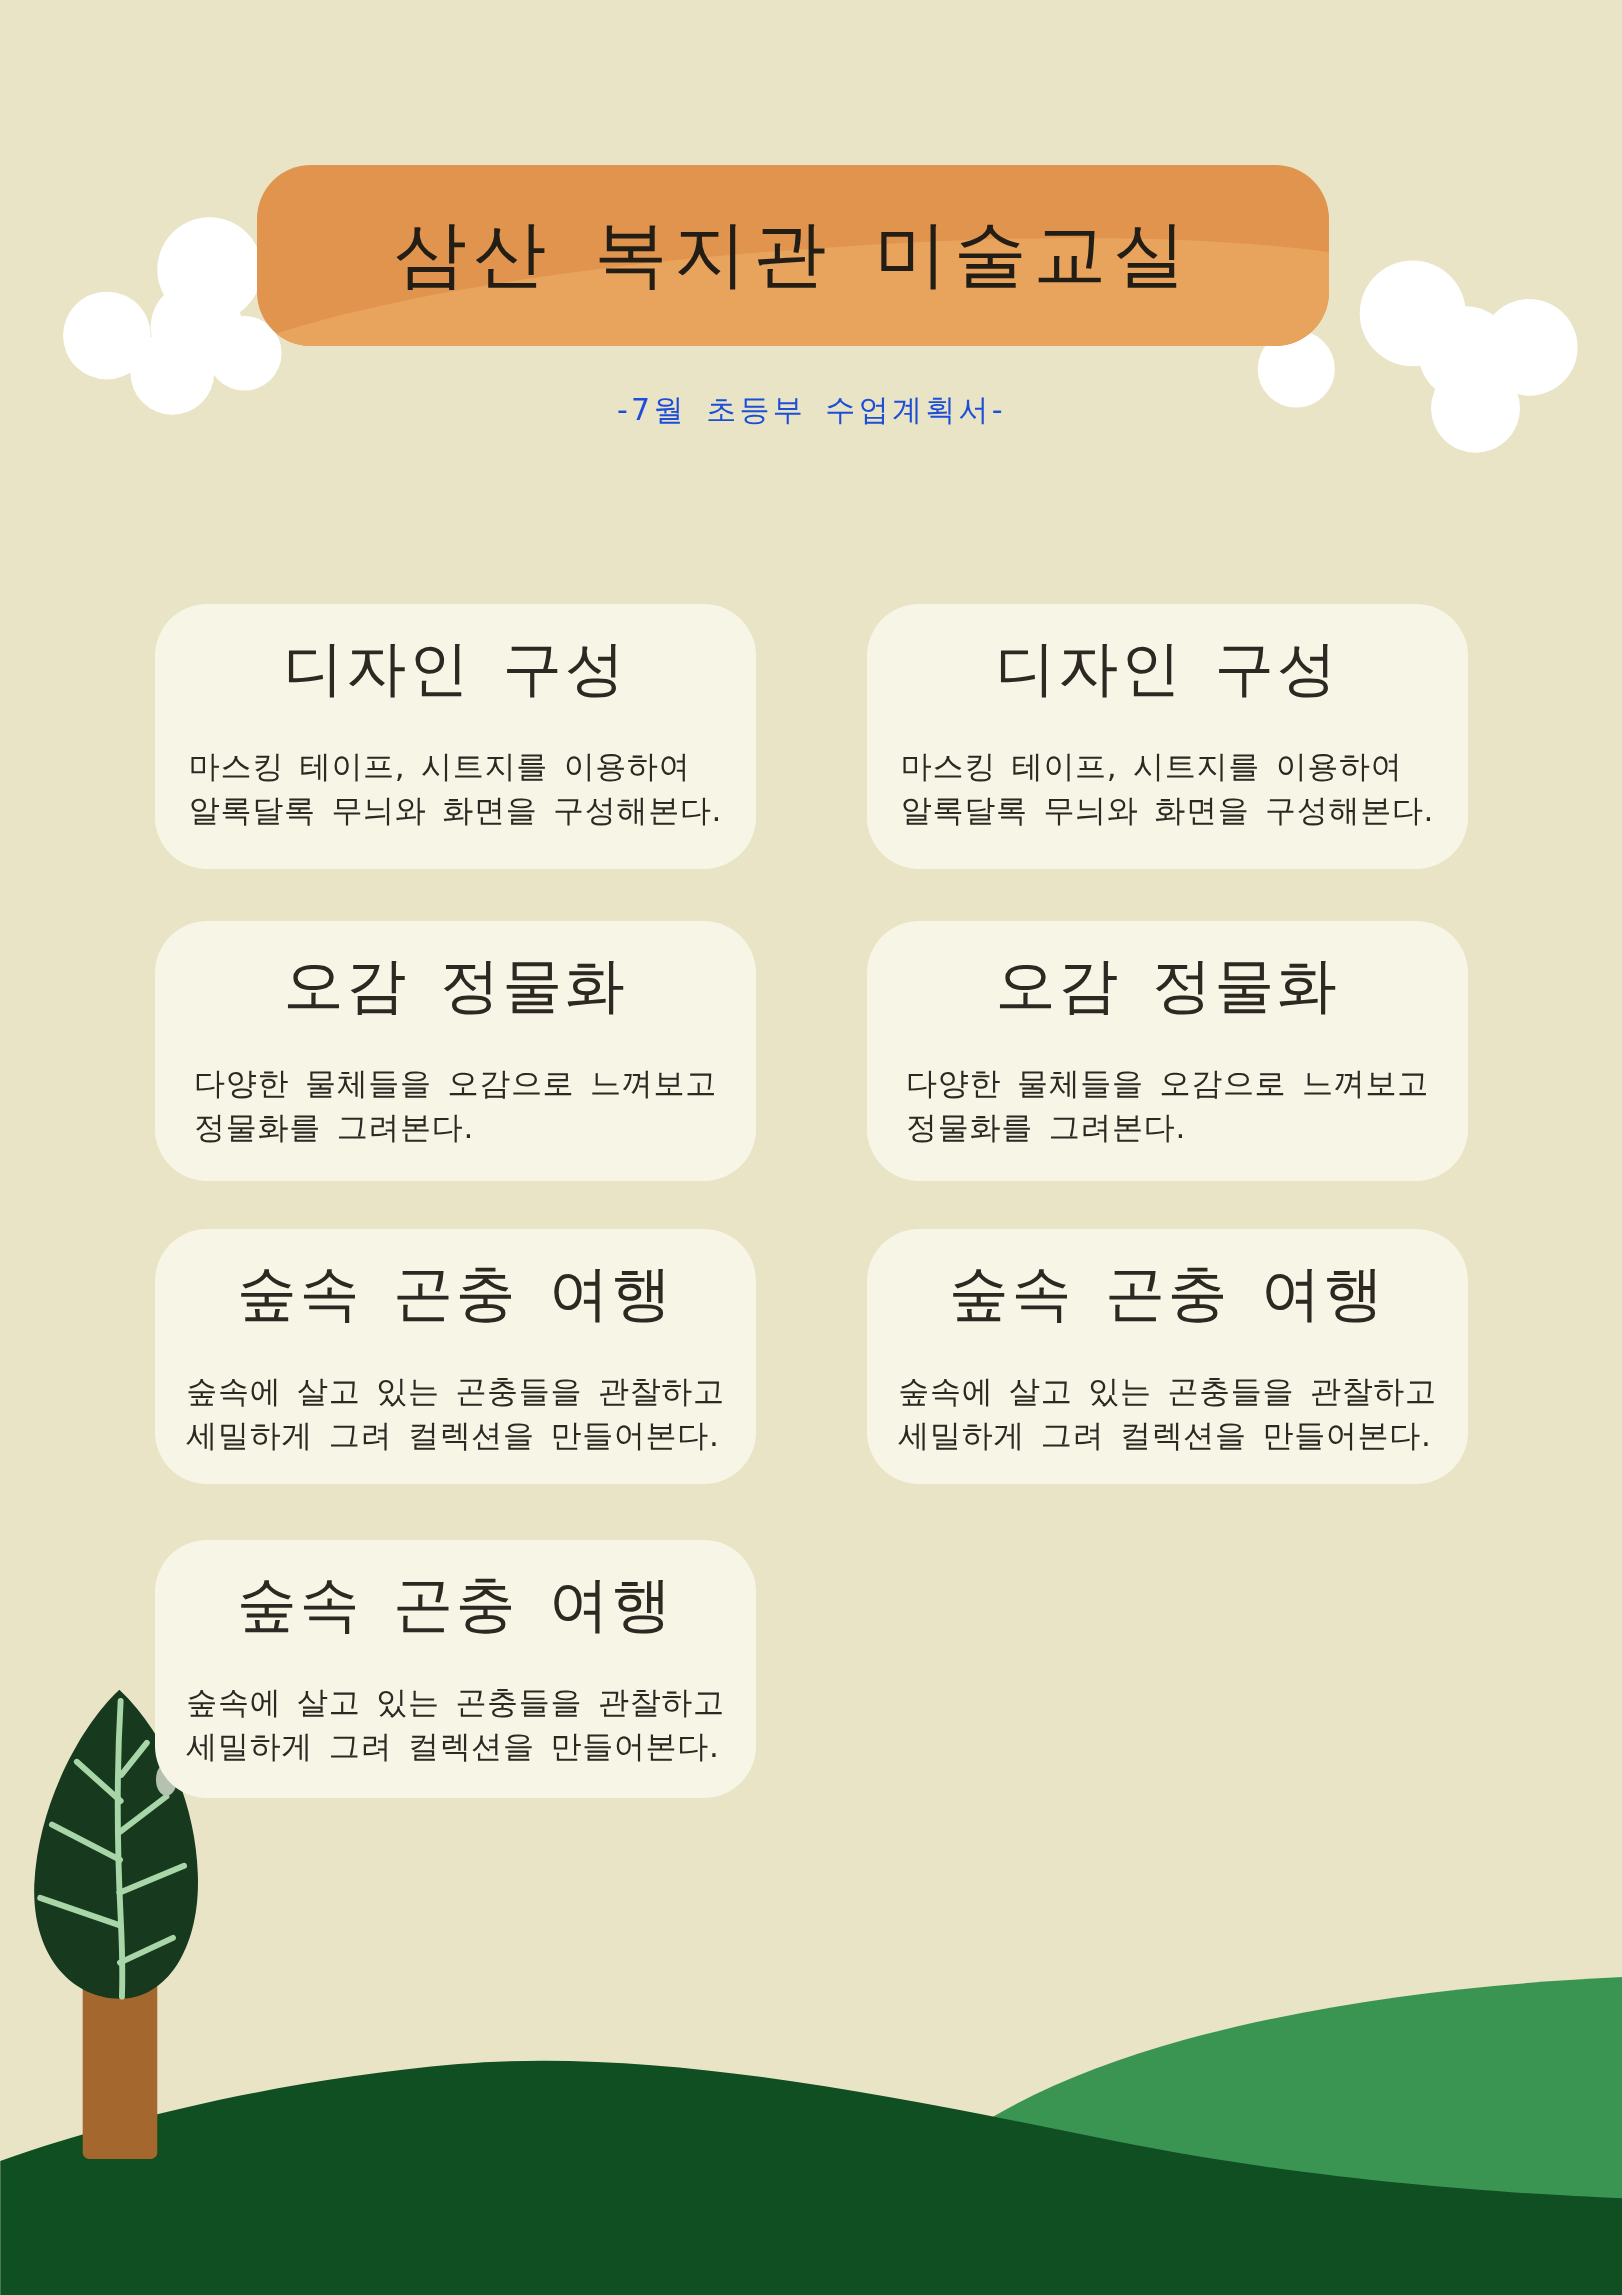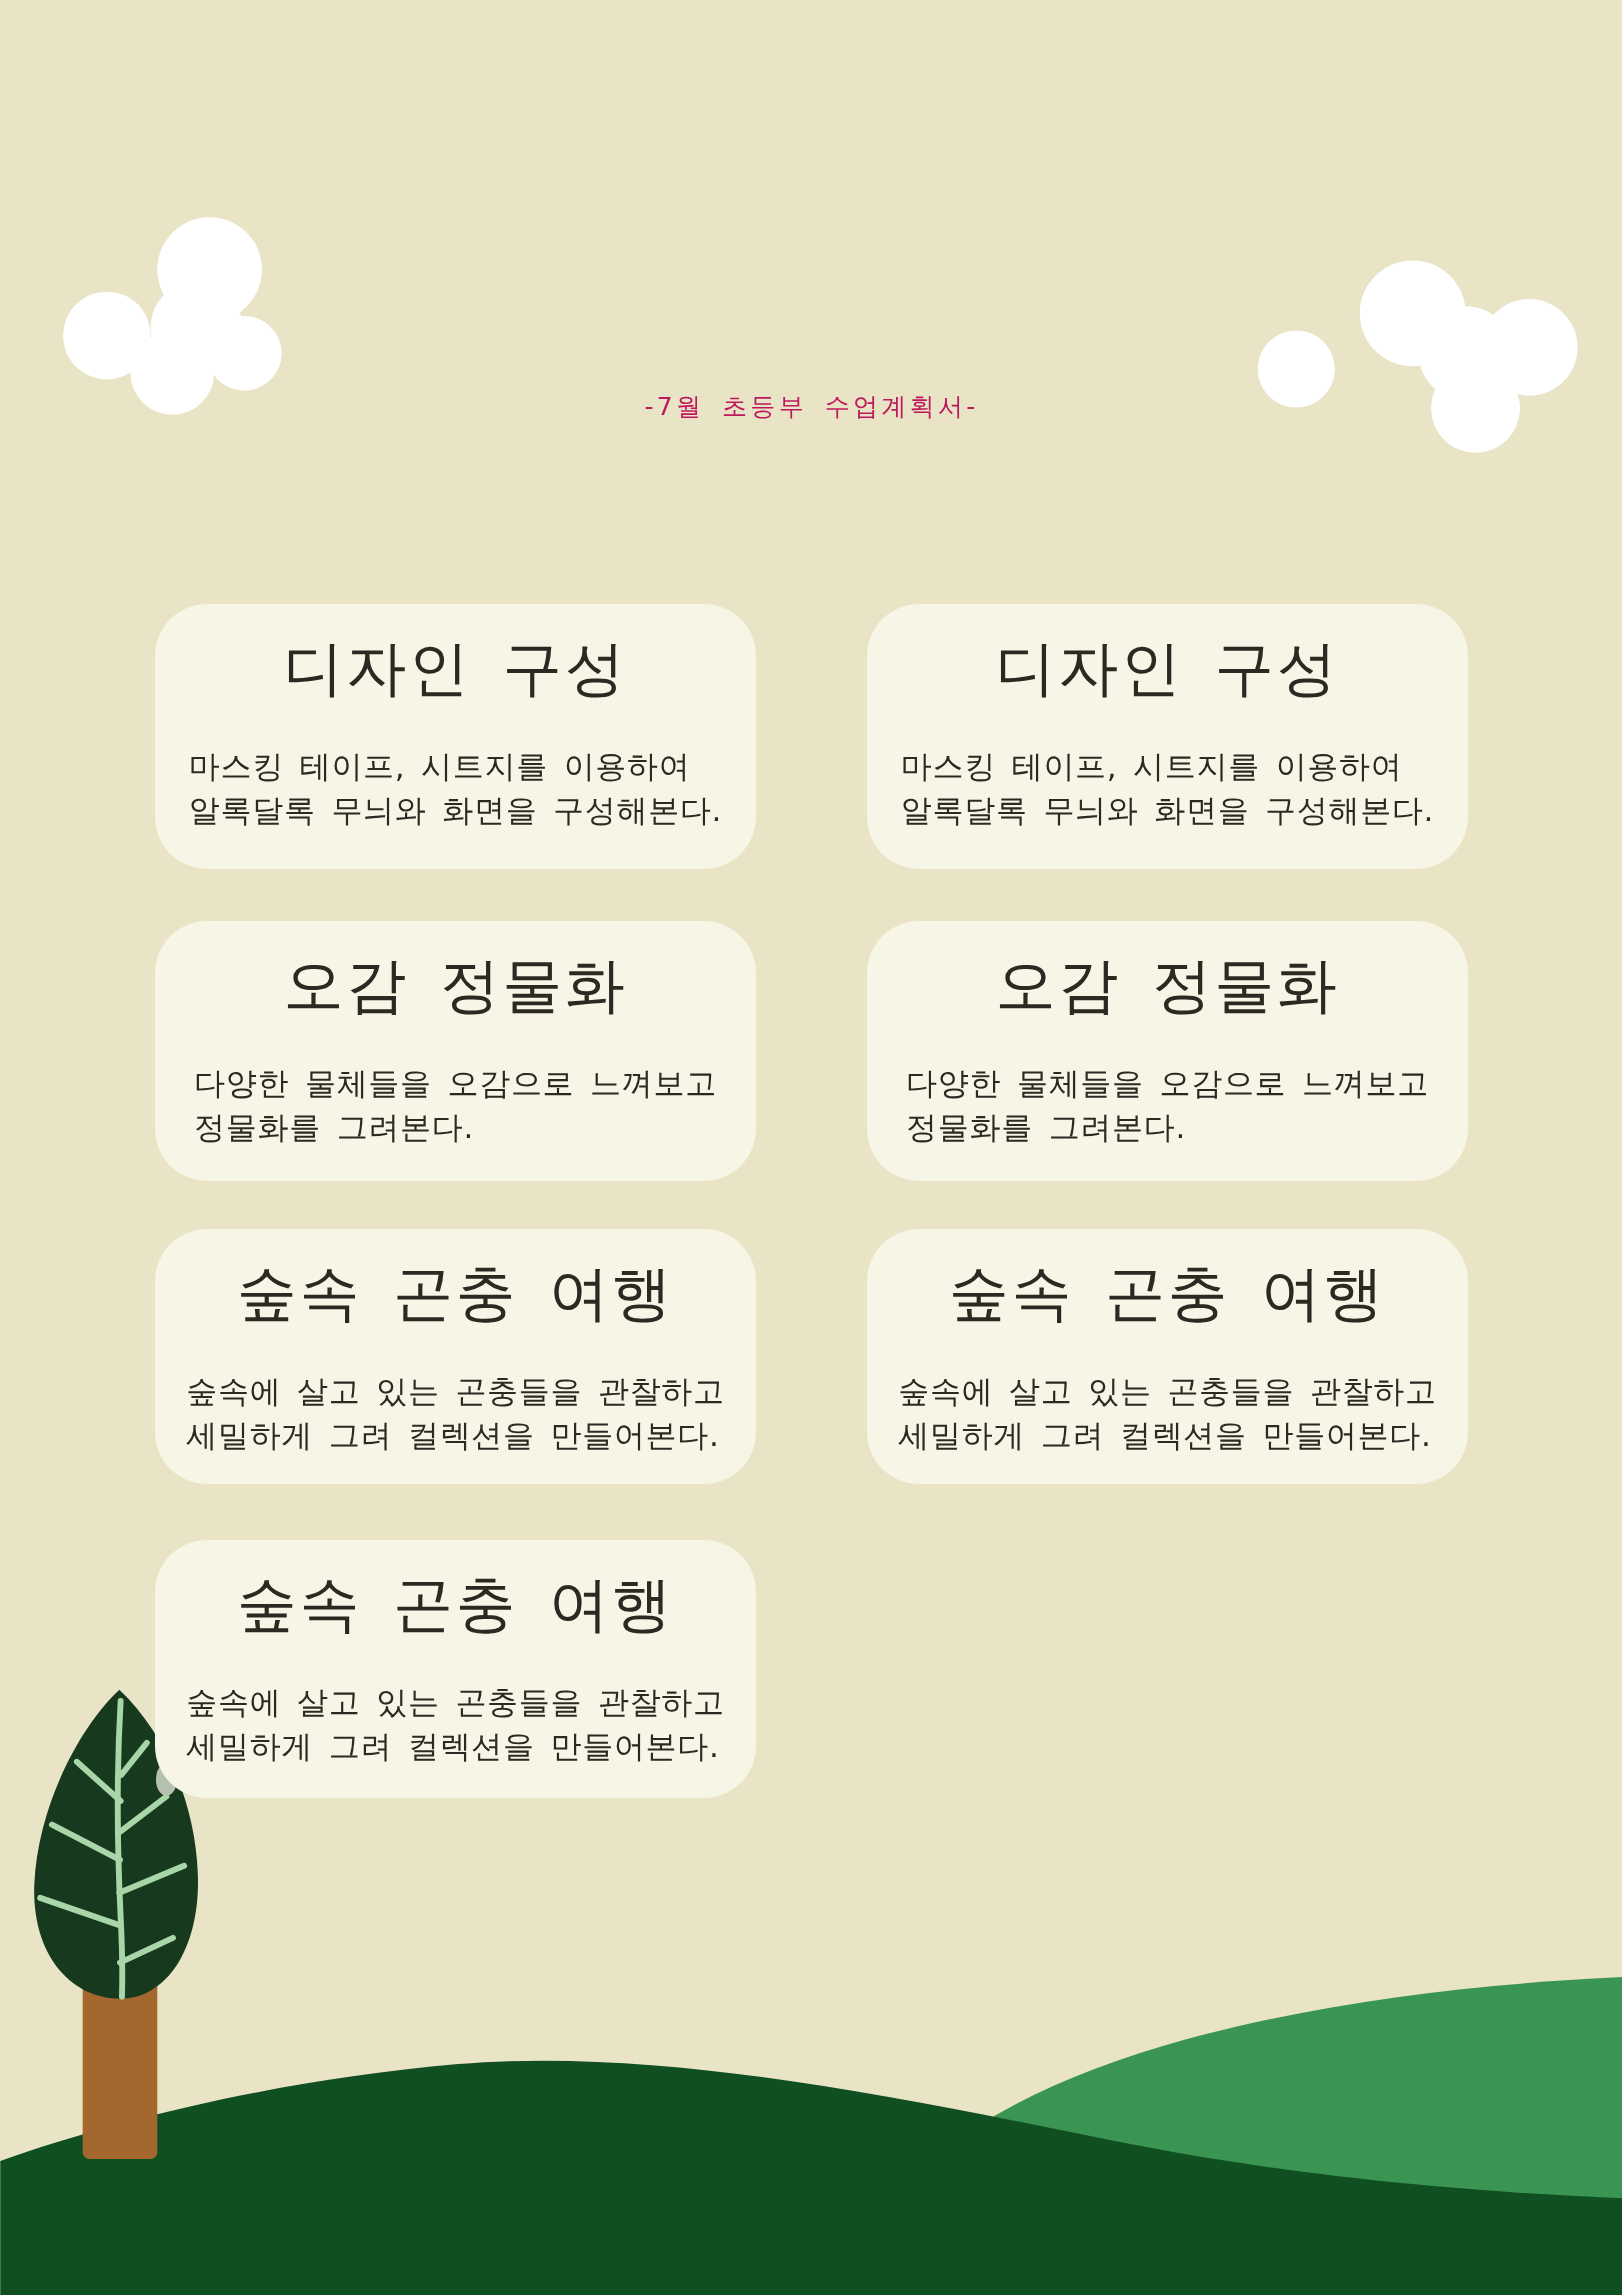--- a/index.html
+++ b/index.html
@@ -46,22 +46,22 @@
     color: #221d15;
     letter-spacing: 6.5px;
     word-spacing: 11.8px;
     white-space: nowrap;
   }
   .subtitle {
     position: absolute;
     left: 0; top: 390px;
     width: 100%;
     text-align: center;
-    font-size: 25px;
-    color: #be185d;
+    font-size: 30px;
+    color: #1d4ed8;
     letter-spacing: 3.3px;
     word-spacing: 6.5px;
     z-index: 2;
   }
   
   .card {
     position: absolute;
     width: 601px;
     background: #f7f5e6;
     border-radius: 52px;
@@ -143,20 +143,24 @@
         <path d="M 182 2893 L 281 2852"></path>
         <path d="M 183 3000 L 264 2962"></path>
         <path d="M 184 2753 L 117 2693"></path>
         <path d="M 183 2843 L 79 2789"></path>
         <path d="M 183 2943 L 61 2901"></path>
       </g>
       <ellipse cx="254" cy="2720" rx="16" ry="25" fill="#b6c2b0"></ellipse>
     </g>
   </svg>
 
+  <div class="banner">
+    <div class="banner-glow"></div>
+    <h1>삼산 복지관 미술교실</h1>
+  </div>
 
   <div class="subtitle">-7월 초등부 수업계획서-</div>
 
   <div class="card col-l row-1">
     <div class="card-title">디자인 구성</div>
     <div class="card-desc">
       <span>마스킹 테이프, 시트지를 이용하여</span>
       <span>알록달록 무늬와 화면을 구성해본다.</span>
     </div>
   </div>

